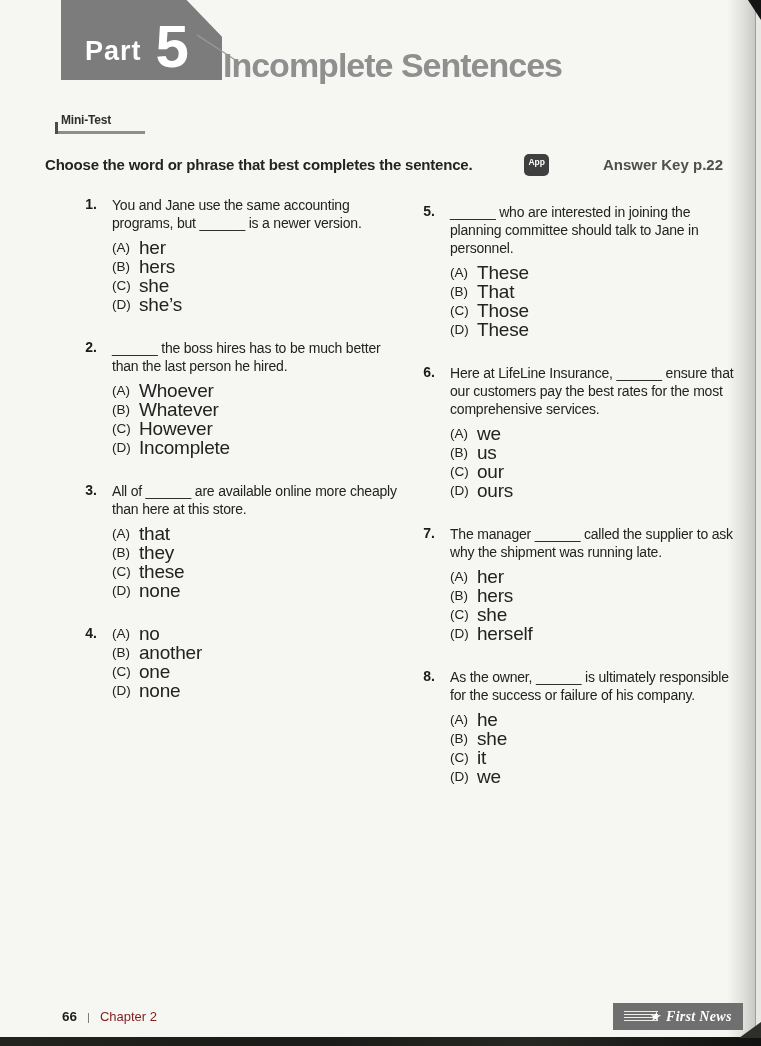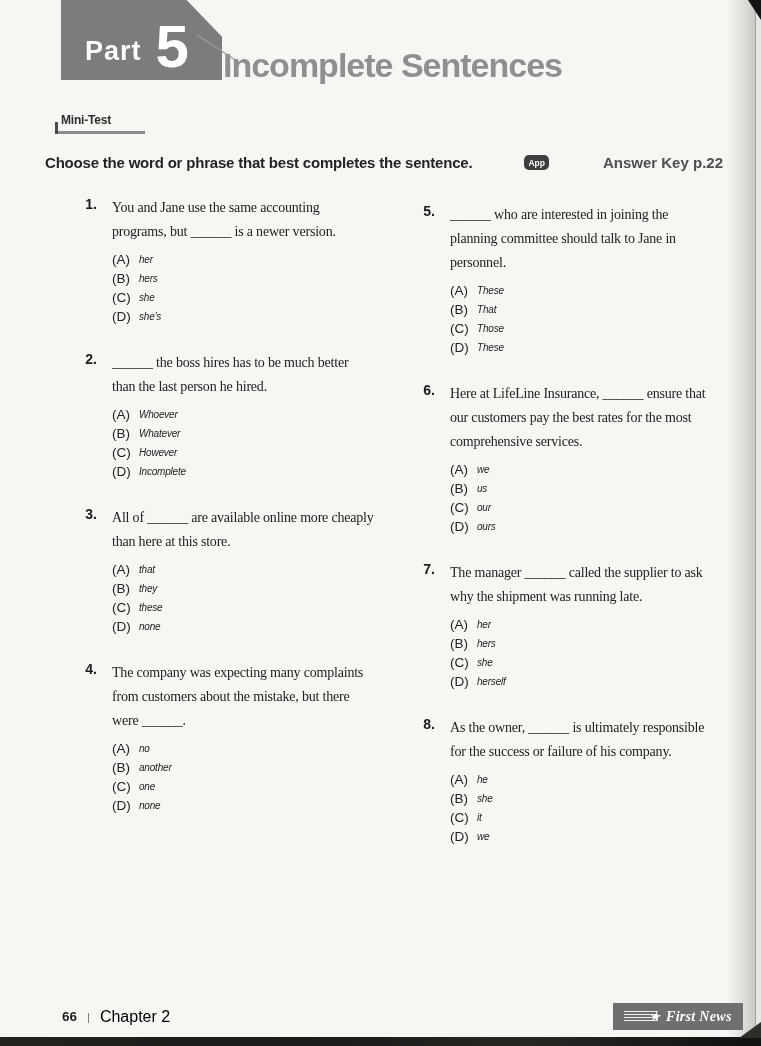--- a/index.html
+++ b/index.html
@@ -61,43 +61,43 @@
   .mt-tick { position:absolute; left:0; top:-9px; width:3px; height:12px; background:#4c4c4c; }
 
   
   .instruction-row {
     position:absolute; left:45px; top:154px; width:678px;
     display:flex; align-items:center;gap:44px;
   }
   .instruction { font-size:15px; font-weight:bold; color:#242424; letter-spacing:-0.2px; white-space:nowrap; }
   .app-badge {
     margin-left:8px; background:var(--app_badge_bg, #3f3f3f); color:#fff;
-    font-size:8.5px; font-weight:bold; padding:4px 4px 3px;
+    font-size:8.5px; font-weight:bold; padding:4px 4px 9px;
     border-radius:5px; line-height:1;
   }
   .answer-key { margin-left:auto; font-size:15px; font-weight:bold; color:#4f4f4f; white-space:nowrap; }
 
   
   .columns { position:absolute; left:80px; top:196px; display:flex; }
   .col { display:flex; flex-direction:column; }
   .col-left  { width:338px; }
   .col-right { width:330px; padding-top:7px; }
   .question { display:flex; margin-bottom:24px; }
   .q-num { width:17px; flex:none; font-size:14px; font-weight:bold; line-height:17.5px; text-align:right; margin-right:15px; color:#1b1b1b; }
   .q-body { flex:1; min-width:0; }
-  .q-stem { font-size:14px; line-height:24px; letter-spacing:-0.2px; white-space:pre; margin-bottom:7px; color:#222;font-family:Liberation Serif, serif; }
+  .q-stem { font-size:14px; line-height:18px; letter-spacing:-0.2px; white-space:pre; margin-bottom:7px; color:#222; }
   .option { display:flex; line-height:17px; margin-bottom:2px; }
   .opt-letter { width:27px; flex:none; font-size:13.5px; color:#222; }
-  .opt-text { font-size:10px; letter-spacing:-0.2px; color:#222;font-style:italic; }
+  .opt-text { font-size:19px; letter-spacing:-0.2px; color:#222; }
 
   
   .footer { position:absolute; left:62px; top:1003px; width:681px; display:flex; align-items:center; }
   .page-num { font-size:13.5px; font-weight:bold; color:#1d1d1d; }
   .footer-sep { font-size:11px; color:#6e6e6e; margin:0 10px; }
-  .chapter { font-size:16px; color:#000000; }
+  .chapter { font-size:13px; color:#7f1d1d; }
   .logo {
     margin-left:auto; width:130px; height:27px;
     background:var(--logo_bg, #6f6f6f);
     display:flex; align-items:center; justify-content:center;
     color:#fff;
   }
   .logo-lines {
     width:34px; height:11px; margin-right:-8px;
     background:repeating-linear-gradient(to bottom, #ededea 0 1px, rgba(0,0,0,0) 1px 3px);
   }
@@ -222,23 +222,20 @@
     <span class="opt-letter">(D)</span>
     <span class="opt-text">none</span>
   </div>
 </div>
     </div>
   </div>
 
   <div class="question">
     <div class="q-num">4.</div>
     <div class="q-body">
-      <div class="q-stem">The company was expecting many complaints
-from customers about the mistake, but there
-were ______.</div>
       <div class="q-options">
   <div class="option">
     <span class="opt-letter">(A)</span>
     <span class="opt-text">no</span>
   </div>
 
   <div class="option">
     <span class="opt-letter">(B)</span>
     <span class="opt-text">another</span>
   </div>

